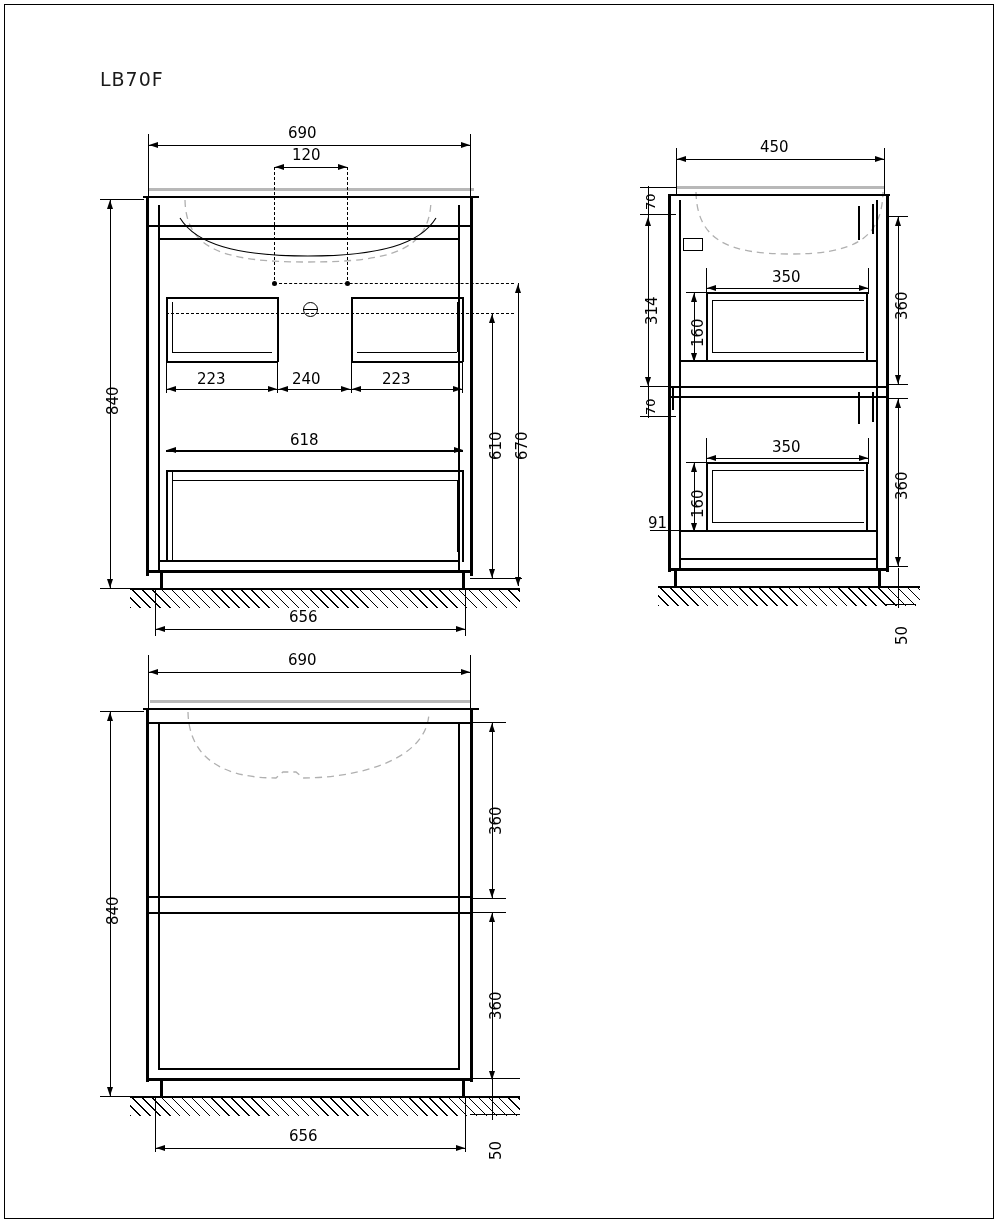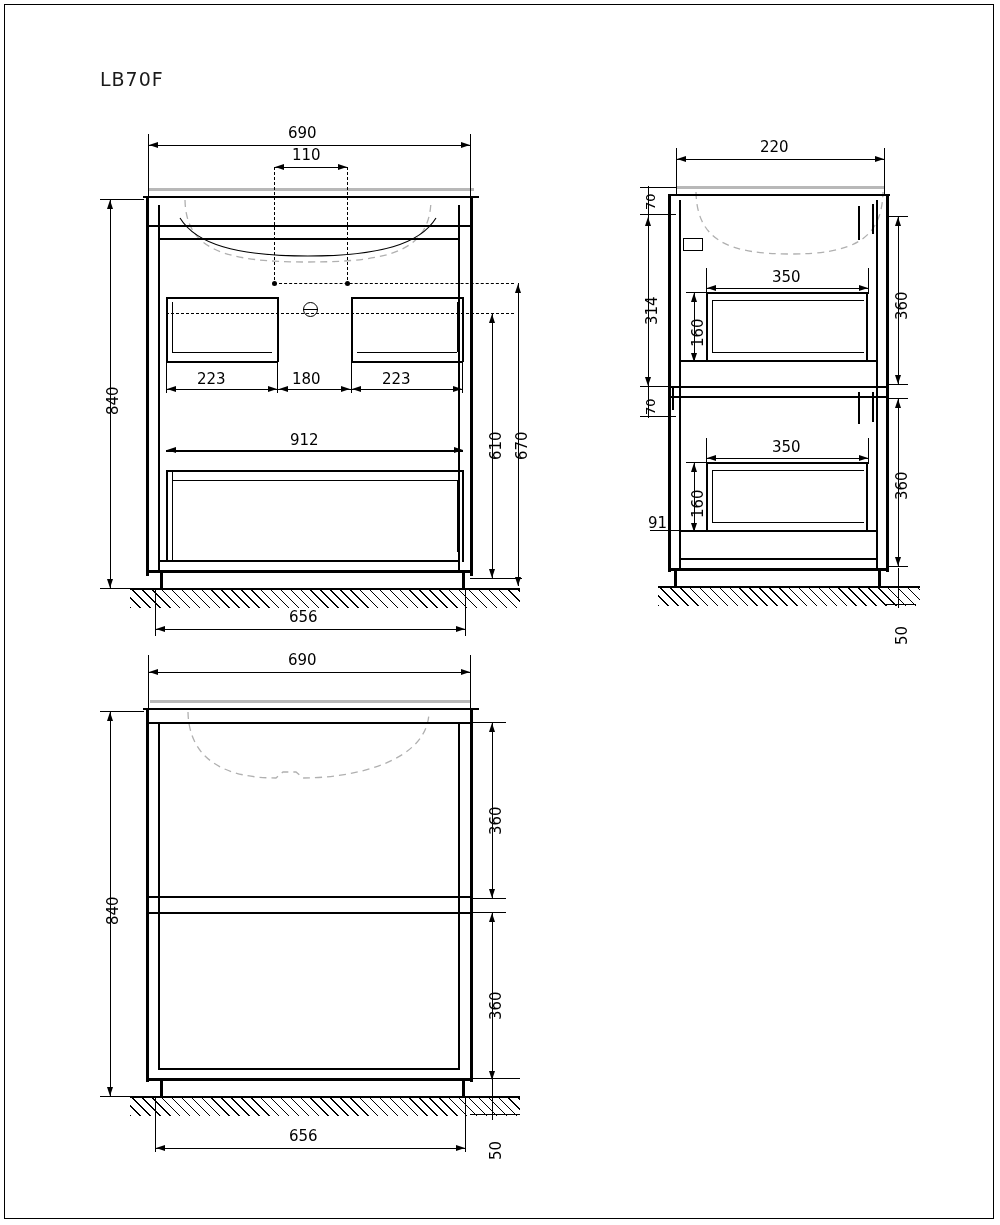--- a/index.html
+++ b/index.html
@@ -183,21 +183,21 @@
     <div class="ln v" style="left:148px; top:134px; height:62px;"></div>
     <div class="ln v" style="left:470px; top:134px; height:62px;"></div>
     <div class="ln h" style="left:148px; top:145px; width:322px;"></div>
     <div class="arrowL" style="left:149px; top:141.5px;"></div>
     <div class="arrowR" style="left:461px; top:141.5px;"></div>
     <div class="dim-text" style="left:288px; top:124px;">690</div>
 
     <div class="ln h" style="left:274px; top:167px; width:73px;"></div>
     <div class="arrowL" style="left:275px; top:163.5px;"></div>
     <div class="arrowR" style="left:338px; top:163.5px;"></div>
-    <div class="dim-text" style="left:292px; top:146px;">110</div>
+    <div class="dim-text" style="left:292px; top:146px;">120</div>
 
     <div class="ln h" style="left:100px; top:199px; width:44px;"></div>
     <div class="ln h" style="left:100px; top:588px; width:36px;"></div>
     <div class="ln v" style="left:110px; top:199px; height:389px;"></div>
     <div class="arrowU" style="left:106.5px; top:200px;"></div>
     <div class="arrowD" style="left:106.5px; top:579px;"></div>
     <div class="dim-text vert" style="left:104px; top:415px;">840</div>
 
     <div class="ln v" style="left:166px; top:361px; height:32px;"></div>
     <div class="ln v" style="left:277px; top:361px; height:32px;"></div>
@@ -206,27 +206,27 @@
     <div class="ln h" style="left:166px; top:389px; width:111px;"></div>
     <div class="ln h" style="left:277px; top:389px; width:74px;"></div>
     <div class="ln h" style="left:351px; top:389px; width:111px;"></div>
     <div class="arrowL" style="left:167px; top:385.5px;"></div>
     <div class="arrowR" style="left:268px; top:385.5px;"></div>
     <div class="arrowL" style="left:279px; top:385.5px;"></div>
     <div class="arrowR" style="left:341px; top:385.5px;"></div>
     <div class="arrowL" style="left:352px; top:385.5px;"></div>
     <div class="arrowR" style="left:453px; top:385.5px;"></div>
     <div class="dim-text" style="left:197px; top:370px;">223</div>
-    <div class="dim-text" style="left:292px; top:370px;">180</div>
+    <div class="dim-text" style="left:292px; top:370px;">240</div>
     <div class="dim-text" style="left:382px; top:370px;">223</div>
 
     <div class="ln h" style="left:166px; top:450px; width:297px;"></div>
     <div class="arrowL" style="left:167px; top:446.5px;"></div>
     <div class="arrowR" style="left:454px; top:446.5px;"></div>
-    <div class="dim-text" style="left:290px; top:431px;">912</div>
+    <div class="dim-text" style="left:290px; top:431px;">618</div>
 
     <div class="ln v" style="left:492px; top:313px; height:265px;"></div>
     <div class="arrowU" style="left:488.5px; top:314px;"></div>
     <div class="arrowD" style="left:488.5px; top:569px;"></div>
     <div class="dim-text vert" style="left:487px; top:460px;">610</div>
 
     <div class="ln v" style="left:518px; top:283px; height:303px;"></div>
     <div class="arrowU" style="left:514.5px; top:284px;"></div>
     <div class="arrowD" style="left:514.5px; top:577px;"></div>
     <div class="dim-text vert" style="left:513px; top:460px;">670</div>
@@ -285,21 +285,21 @@
     <div class="ln thick v" style="left:674px; top:568px; height:18px;"></div>
     <div class="ln thick v" style="left:878px; top:568px; height:18px;"></div>
 
     <div class="hatch" style="left:658px; top:586px; width:262px; height:18px;"></div>
 
     <div class="ln v" style="left:676px; top:148px; height:46px;"></div>
     <div class="ln v" style="left:884px; top:148px; height:46px;"></div>
     <div class="ln h" style="left:676px; top:159px; width:208px;"></div>
     <div class="arrowL" style="left:677px; top:155.5px;"></div>
     <div class="arrowR" style="left:875px; top:155.5px;"></div>
-    <div class="dim-text" style="left:760px; top:138px;">220</div>
+    <div class="dim-text" style="left:760px; top:138px;">450</div>
 
     <div class="ln v" style="left:648px; top:186px; height:30px;"></div>
     <div class="ln h" style="left:640px; top:187px; width:36px;"></div>
     <div class="ln h" style="left:640px; top:214px; width:36px;"></div>
     <div class="dim-text vert" style="left:643px; top:210px; font-size:13px;">70</div>
 
     <div class="ln v" style="left:648px; top:216px; height:170px;"></div>
     <div class="arrowU" style="left:644.5px; top:217px;"></div>
     <div class="arrowD" style="left:644.5px; top:377px;"></div>
     <div class="ln h" style="left:640px; top:386px; width:36px;"></div>

